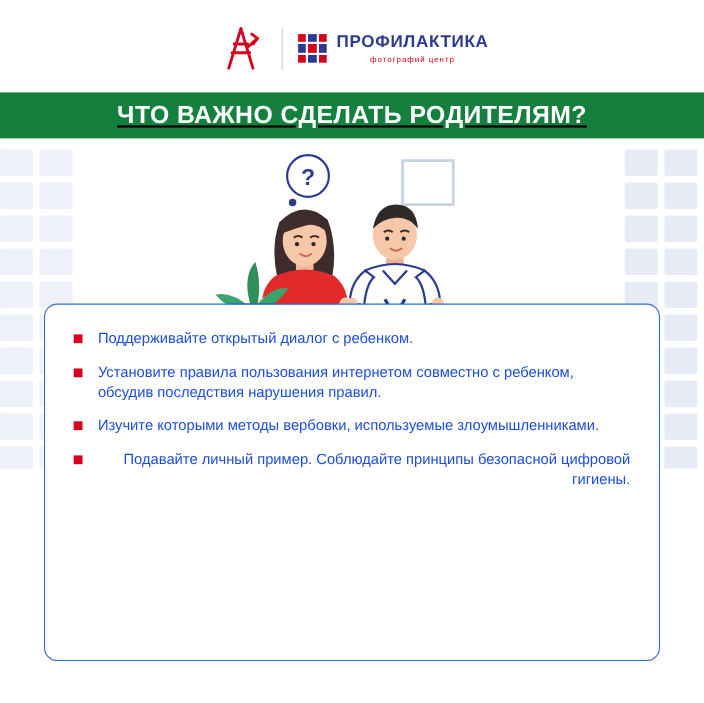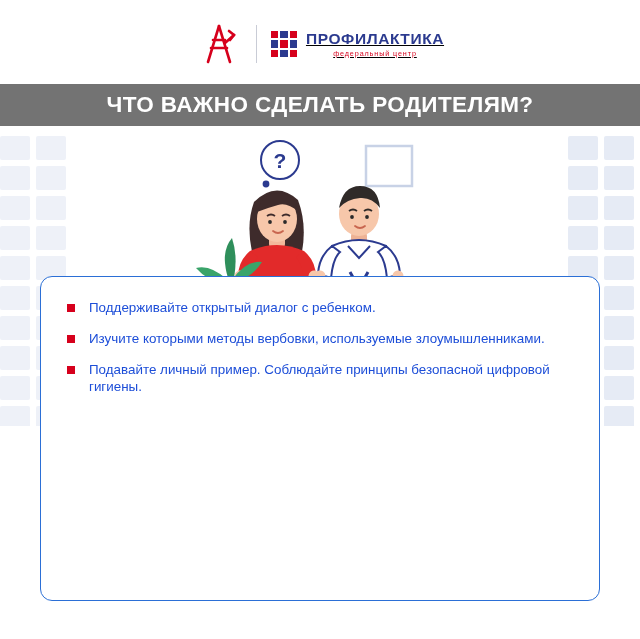--- a/index.html
+++ b/index.html
@@ -41,21 +41,20 @@
   .logo-left svg { display: block; }
   .logo-divider {
     width: 1px;
     height: 38px;
     background: #c9ccd6;
   }
   .logo-right {
     display: flex;
     align-items: center;
     gap: 9px;
-    text-decoration: underline;
   }
   .logo-mark {
     width: 26px;
     height: 26px;
     display: grid;
     grid-template-columns: repeat(3, 1fr);
     grid-template-rows: repeat(3, 1fr);
     gap: 2px;
   }
   .logo-mark i {
@@ -80,24 +79,25 @@
     text-align: center;
   }
 
   
   .title-bar {
     position: absolute;
     top: 84px;
     left: 0;
     width: 100%;
     height: 42px;
-    background: #737373;
+    background: #15803d;
     display: flex;
     align-items: center;
     justify-content: center;
+    text-decoration: underline;
   }
   .title-bar h1 {
     margin: 0;
     font-size: 22.5px;
     font-weight: bold;
     color: #ffffff;
     letter-spacing: 0.4px;
     text-align: center;
   }
 
@@ -172,21 +172,21 @@
     padding: 0;
   }
   ul.tips li {
     position: relative;
     padding-left: 22px;
     margin-bottom: 13px;
     font-size: 13.4px;
     line-height: 1.33;
     color: #1d4ed8;
   }
-  ul.tips li:last-child { margin-bottom: 15px; }
+  ul.tips li:last-child { margin-bottom: 15px; text-align: right; }
   ul.tips li .marker {
     position: absolute;
     left: 0;
     top: 5px;
     width: 8px;
     height: 8px;
     background: #d6001c;
   }
 
   .footer-space {
@@ -224,21 +224,21 @@
           <i></i>
         <i class="b"></i>
           <i></i>
           <i class="b"></i>
         <i></i>
           <i class="b"></i>
           <i></i>
       </div>
       <div class="logo-text">
         <div class="logo-title">ПРОФИЛАКТИКА</div>
-        <div class="logo-sub">федеральный центр</div>
+        <div class="logo-sub">фотографий центр</div>
       </div>
     </div>
   </div>
 
   <div class="title-bar">
     <h1>ЧТО ВАЖНО СДЕЛАТЬ РОДИТЕЛЯМ?</h1>
   </div>
 
   <div class="illus-band">
     <div class="grid-left">
@@ -367,20 +367,21 @@
   </div>
 
   <div class="card">
     <ul class="tips">
       <li>
         <span class="marker"></span>
         <span>Поддерживайте открытый диалог с ребенком.</span>
       </li>
       <li>
         <span class="marker"></span>
+        <span>Установите правила пользования интернетом совместно с ребенком, обсудив последствия нарушения правил.</span>
       </li>
       <li>
         <span class="marker"></span>
         <span>Изучите которыми методы вербовки, используемые злоумышленниками.</span>
       </li>
       <li>
         <span class="marker"></span>
         <span>Подавайте личный пример. Соблюдайте принципы безопасной цифровой гигиены.</span>
       </li>
     </ul>

